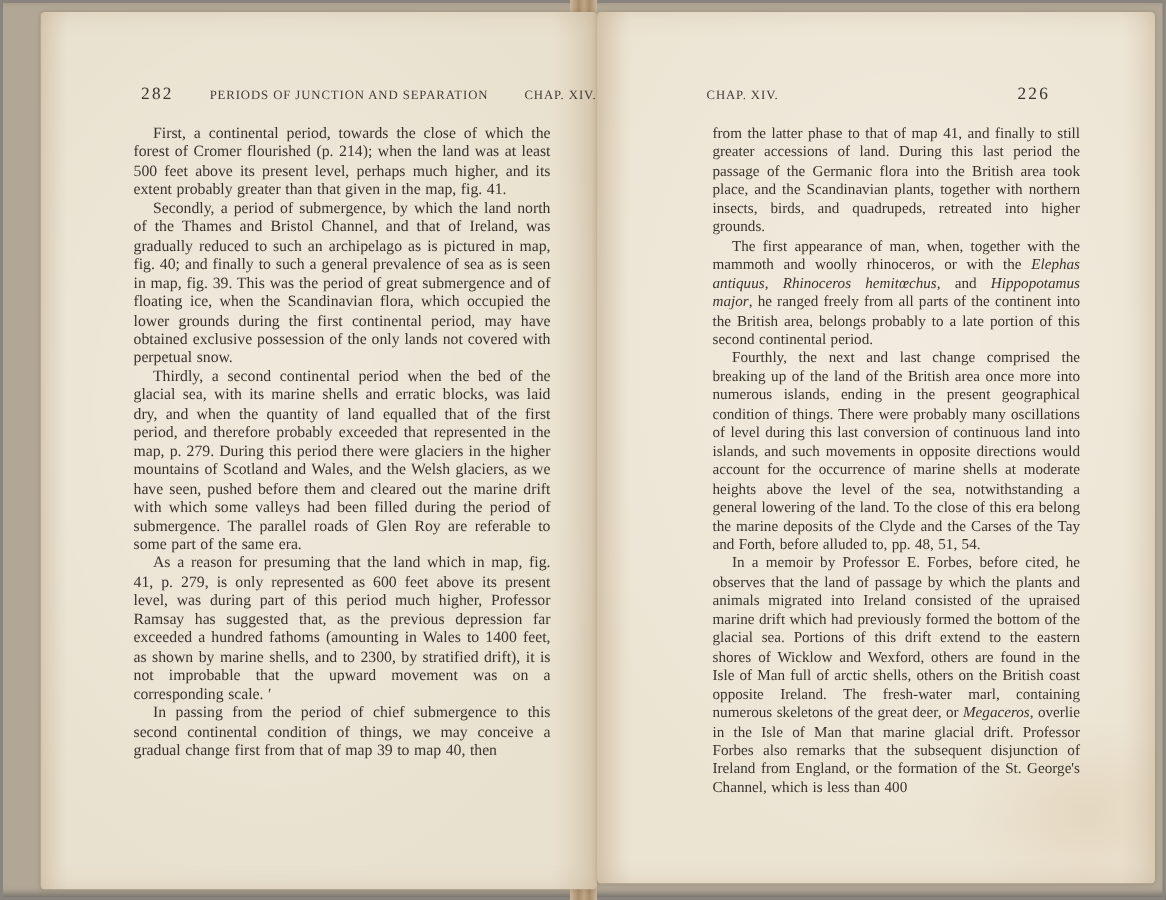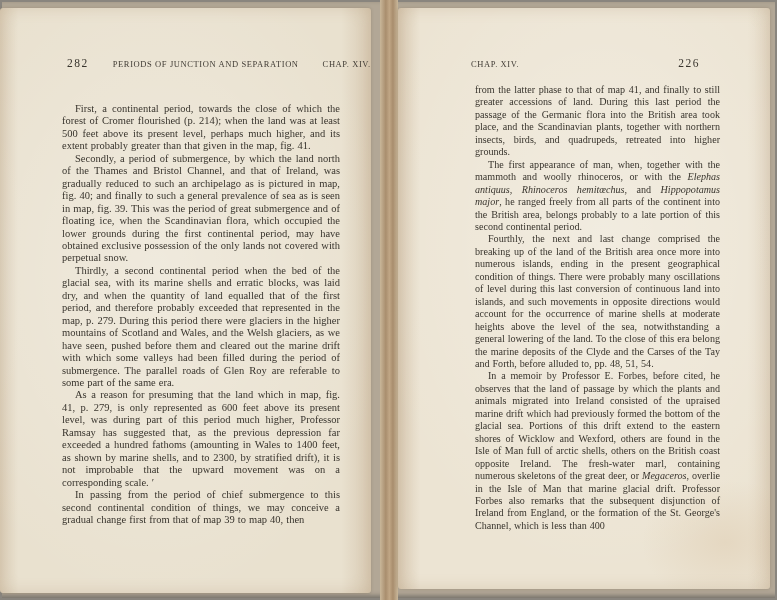--- a/index.html
+++ b/index.html
@@ -15,21 +15,21 @@
   .gutter {
     position:absolute; left:380px; top:0; width:18px; height:600px;
     background: linear-gradient(to right, #c9b79a, #a98e6e 32%, #c0a685 52%, #a88d6d 72%, #c9b79a);
   }
 
   .page {
     position:absolute; border-radius:3px;
     box-shadow: inset 0 0 16px rgba(150,115,75,0.20), 0 0 3px rgba(90,70,45,0.25);
   }
   .page-left {
-    left:0; top:8px; width:371px; height:585px;
+    left:27px; top:8px; width:371px; height:585px;
     background:
       radial-gradient(ellipse 300px 420px at 42% 45%, rgba(255,255,255,0.30), rgba(255,255,255,0) 80%),
       linear-gradient(to right, rgba(167,135,98,0.20), rgba(167,135,98,0) 5%, rgba(167,135,98,0) 92%, rgba(167,135,98,0.26)),
       #e9e1cf;
   }
   .page-right {
     left:398px; top:8px; width:372px; height:581px;
     background:
       radial-gradient(ellipse 300px 420px at 55% 40%, rgba(255,255,255,0.30), rgba(255,255,255,0) 80%),
       radial-gradient(ellipse 120px 90px at 88% 92%, rgba(196,158,112,0.18), rgba(196,158,112,0) 70%),
@@ -43,21 +43,21 @@
   }
   .page-left  .page-header { left:67px; width:247px; }
   .page-right .page-header { left:49px; width:253px; }
   .pgnum { font-size:11.5px; letter-spacing:1.5px; color:#38342d; }
   .running { font-size:8.5px;margin-left:24px; }
 
   .page-body {
     position:absolute; top:76px; color:#38342d; text-align:justify;
     word-spacing:0.4px;
   }
-  .page-left  .page-body { left:62px; width:278px; font-size:10.5px; line-height:12.45px;margin-top:19px; }
+  .page-left  .page-body { left:62px; width:278px; font-size:10.5px; line-height:12.45px; }
   .page-right .page-body { left:77px; width:245px; font-size:10.1px; line-height:12.45px; }
 
   .para { margin:0; }
   .para.indent { text-indent:13px; }
   .it { font-style:italic; }
 </style>
 </head>
 <body>
 
 <div class="stage">

